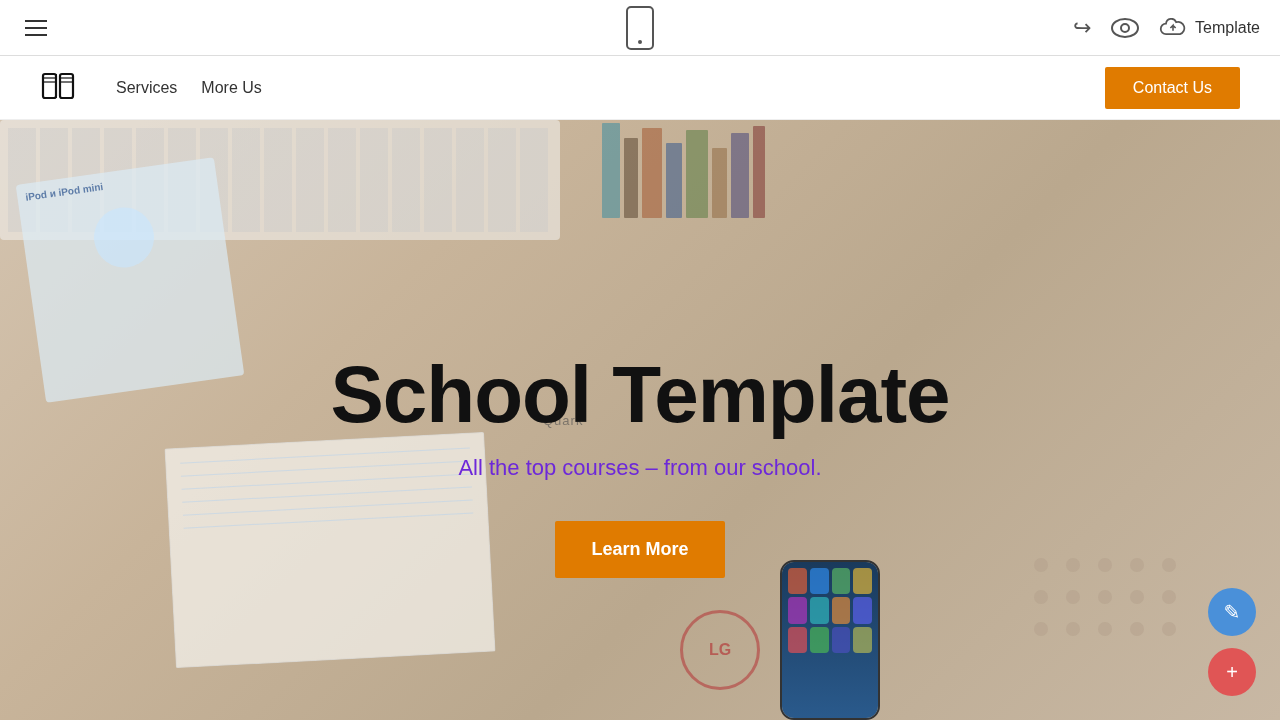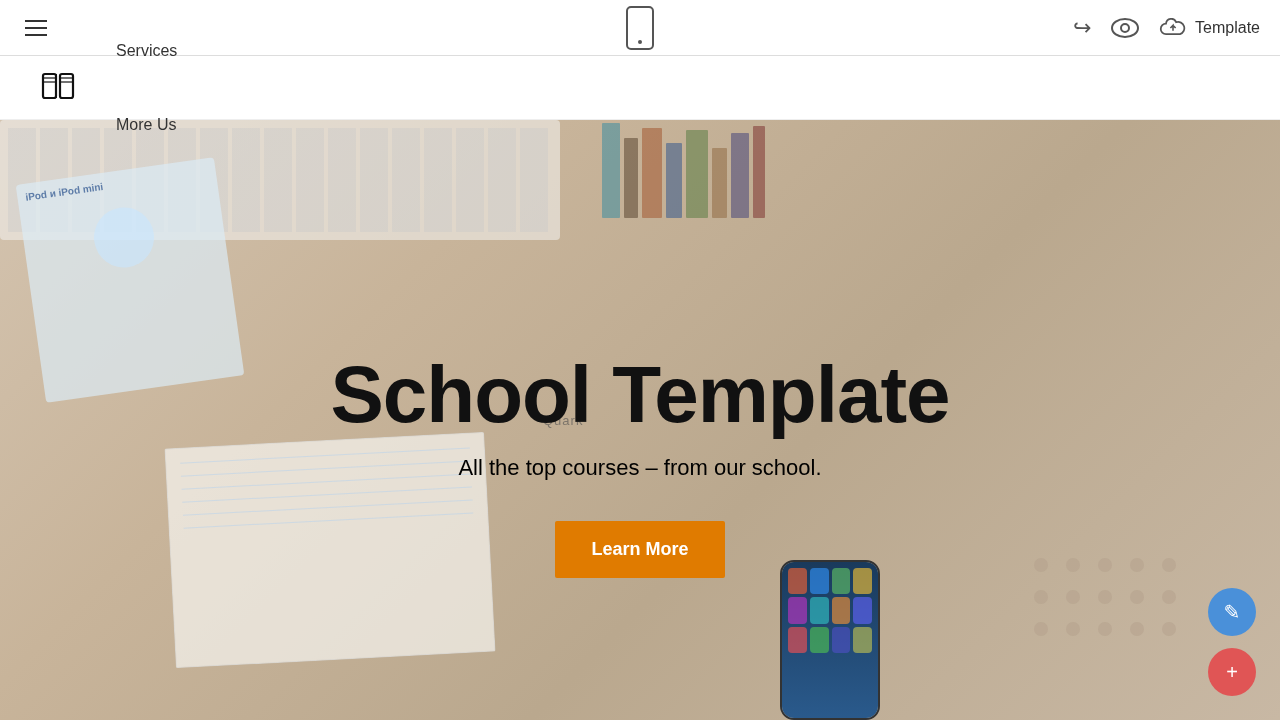--- a/index.html
+++ b/index.html
@@ -101,22 +101,21 @@
     }
     .nav-logo {
       margin-right: 40px;
     }
     .nav-logo svg {
       width: 36px;
       height: 36px;
     }
     .nav-links {
       display: flex;
-      gap: 56px;
-      flex-direction: column;
+      gap: 24px;
     }
     .nav-link {
       font-size: 16px;
       color: #333;
       text-decoration: none;
       cursor: pointer;
     }
     .nav-contact {
       margin-left: auto;
       background: #e07b00;
@@ -210,21 +209,21 @@
     }
     .hero-title {
       font-size: 80px;
       font-weight: 900;
       color: #111;
       line-height: 1.1;
       letter-spacing: -1px;
     }
     .hero-subtitle {
       font-size: 22px;
-      color: #000000;
+      color: #6d28d9;
       margin-top: 16px;
       font-weight: 400;
     }
     .hero-btn {
       display: inline-block;
       margin-top: 40px;
       background: #e07b00;
       color: #fff;
       font-size: 18px;
       font-weight: 600;
@@ -388,20 +387,21 @@
       <line x1="3" y1="14" x2="16" y2="14" stroke="#111" stroke-width="1.2"></line>
       <line x1="20" y1="14" x2="33" y2="14" stroke="#111" stroke-width="1.2"></line>
     </svg>
   </div>
 
   <nav class="nav-links">
     <a class="nav-link">Services</a>
     <a class="nav-link">More Us</a>
   </nav>
 
+  <button class="nav-contact">Contact Us</button>
 </div>
 
 <div class="hero">
 
   <div class="hero-bg-img"></div>
   <div class="desk-keyboard"></div>
 
   <div class="desk-books">
     <div style="width:18px;height:95px;background:rgba(60,140,160,0.55);margin:2px;border-radius:1px;"></div>
     <div style="width:14px;height:80px;background:rgba(80,60,40,0.5);margin:2px;border-radius:1px;"></div>
@@ -461,20 +461,21 @@
       <div class="app-icon" style="background:rgba(50,200,200,0.6);"></div>
       <div class="app-icon" style="background:rgba(255,150,50,0.6);"></div>
       <div class="app-icon" style="background:rgba(100,100,255,0.6);"></div>
       <div class="app-icon" style="background:rgba(255,80,80,0.6);"></div>
       <div class="app-icon" style="background:rgba(80,200,80,0.6);"></div>
       <div class="app-icon" style="background:rgba(80,80,200,0.6);"></div>
       <div class="app-icon" style="background:rgba(200,200,80,0.6);"></div>
     </div>
   </div>
 
+  <div class="lg-circle">LG</div>
 
   <div class="hero-content">
     <h1 class="hero-title">
       <br>
       <span>School Template</span>
     </h1>
     <p class="hero-subtitle">All the top courses – from our school.</p>
     <button class="hero-btn">Learn More</button>
   </div>
 

